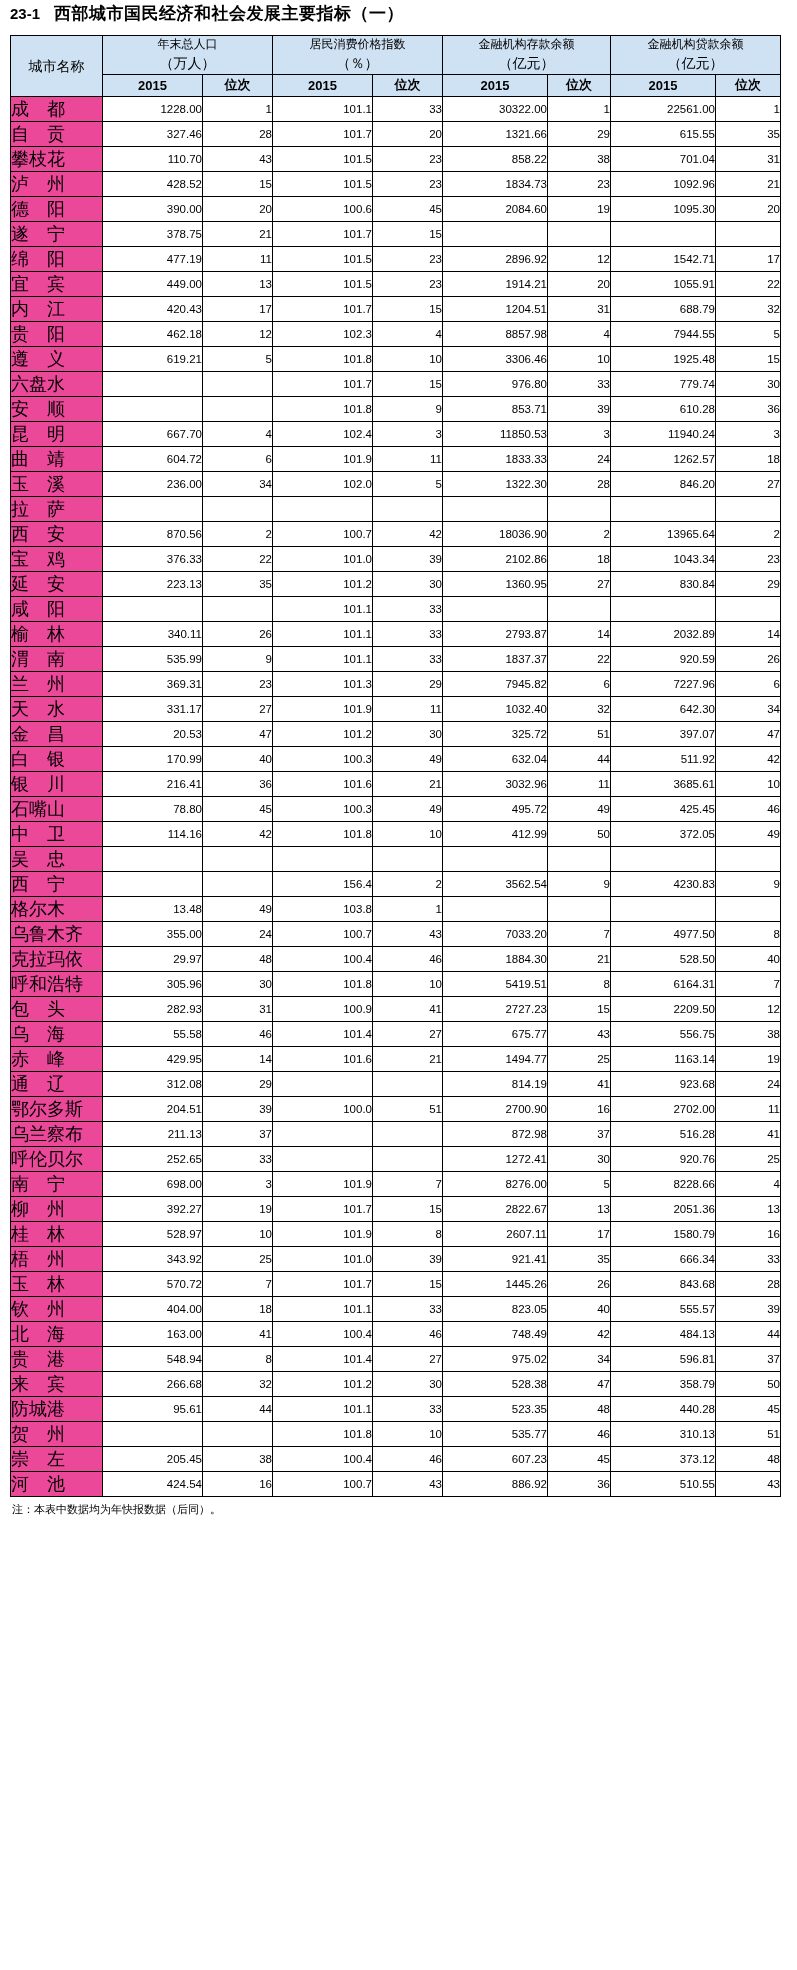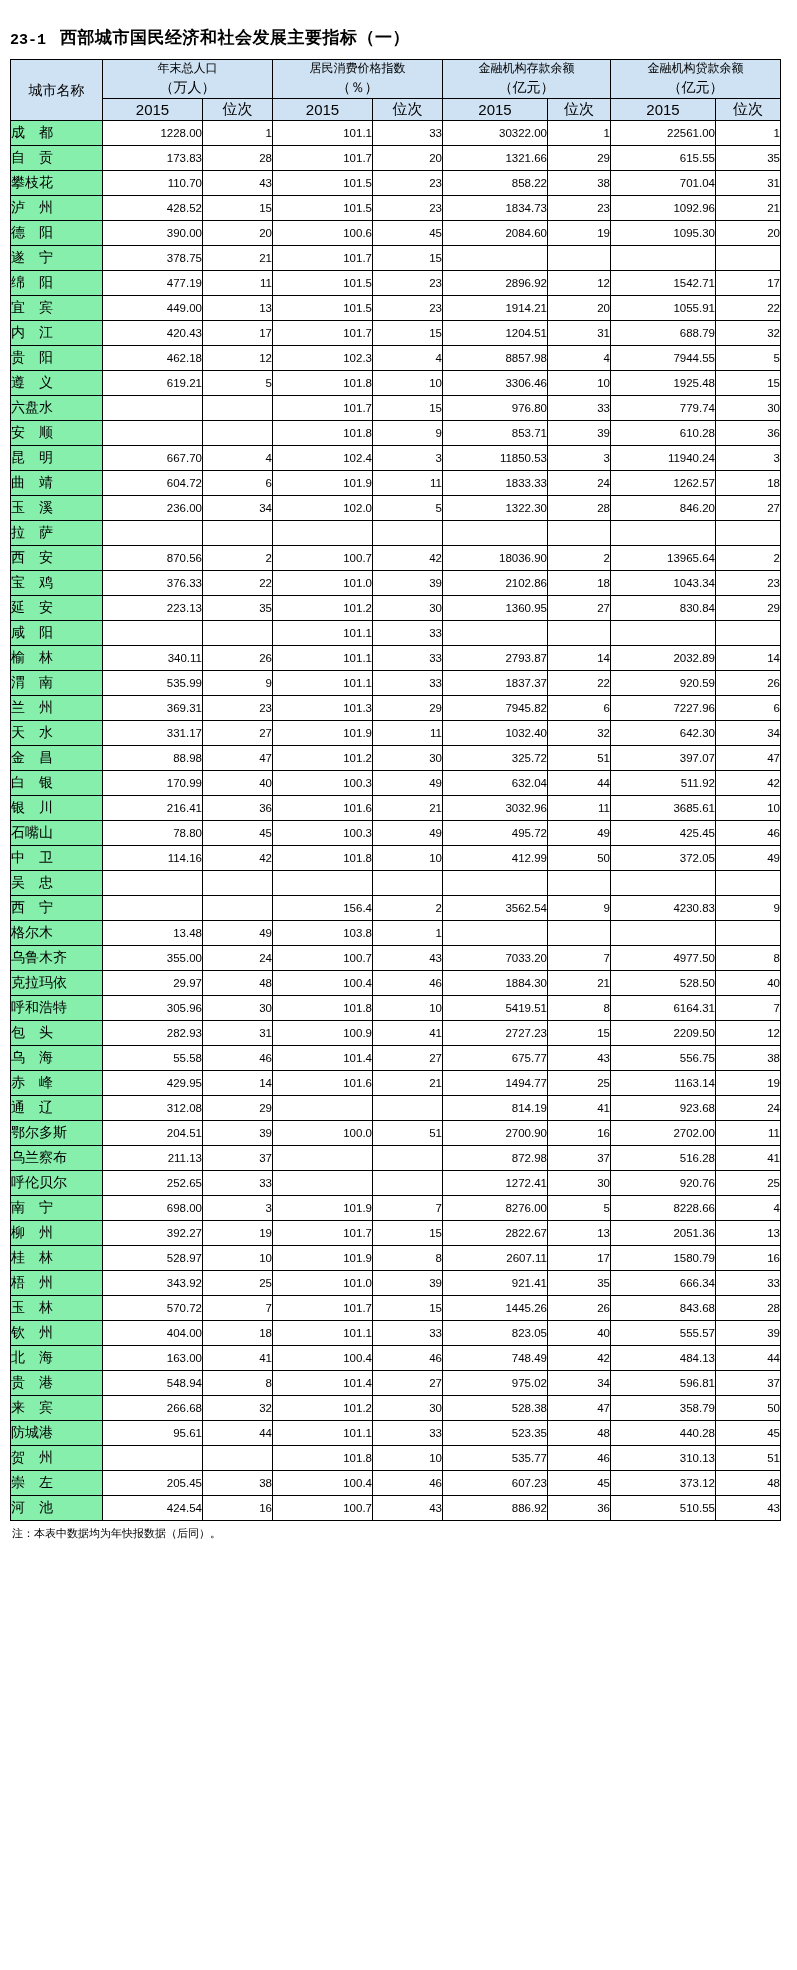--- a/index.html
+++ b/index.html
@@ -14,23 +14,22 @@
     color: #000000;
     -webkit-font-smoothing: antialiased;
   }
   .page {
     width: 797px;
     position: relative;
     padding: 0;
   }
   .title-row {
     display: flex;
-    align-items: flex-end;
-    padding: 26px 0 10px 10px;
-    font-family: Liberation Mono, monospace;
+    align-items: center;
+    padding: 2px 0 10px 10px;
   }
   .title-num {
     font-size: 15px;
     font-weight: bold;
     letter-spacing: 0px;
     margin-right: 14px;
     white-space: nowrap;
   }
   .title-text {
     font-size: 17px;
@@ -58,36 +57,36 @@
     line-height: 1.45;
   }
   .hdr-top th.cityname {
     font-size: 14px;
   }
   .hdr-sub th {
     background: #cfe2f3;
     height: 22px;
     text-align: center;
     vertical-align: middle;
-    font-size: 15px;
-    font-weight: normal;
+    font-size: 13px;
+    font-weight: bold;
   }
   .unit {
     font-size: 14px;
   }
   tbody td {
     height: 25px;
     font-size: 11.5px;
     vertical-align: middle;
   }
   td.city {
-    background: #86efac;
+    background: #ec4899;
     text-align: left;
     padding-left: 14px;
-    font-size: 14px;
+    font-size: 18px;
     letter-spacing: 0px;
   }
   td.num {
     text-align: right;
     padding-right: 14px;
     font-family: "Liberation Sans", sans-serif;
   }
   td.rank {
     text-align: right;
     padding-right: 16px;
@@ -157,21 +156,21 @@
           <td class="rank">1</td>
           <td class="num">101.1</td>
           <td class="rank">33</td>
           <td class="num">30322.00</td>
           <td class="rank">1</td>
           <td class="num">22561.00</td>
           <td class="rank">1</td>
         </tr>
         <tr>
           <td class="city">自　贡</td>
-          <td class="num">173.83</td>
+          <td class="num">327.46</td>
           <td class="rank">28</td>
           <td class="num">101.7</td>
           <td class="rank">20</td>
           <td class="num">1321.66</td>
           <td class="rank">29</td>
           <td class="num">615.55</td>
           <td class="rank">35</td>
         </tr>
         <tr>
           <td class="city">攀枝花</td>
@@ -421,21 +420,21 @@
           <td class="rank">27</td>
           <td class="num">101.9</td>
           <td class="rank">11</td>
           <td class="num">1032.40</td>
           <td class="rank">32</td>
           <td class="num">642.30</td>
           <td class="rank">34</td>
         </tr>
         <tr>
           <td class="city">金　昌</td>
-          <td class="num">88.98</td>
+          <td class="num">20.53</td>
           <td class="rank">47</td>
           <td class="num">101.2</td>
           <td class="rank">30</td>
           <td class="num">325.72</td>
           <td class="rank">51</td>
           <td class="num">397.07</td>
           <td class="rank">47</td>
         </tr>
         <tr>
           <td class="city">白　银</td>

